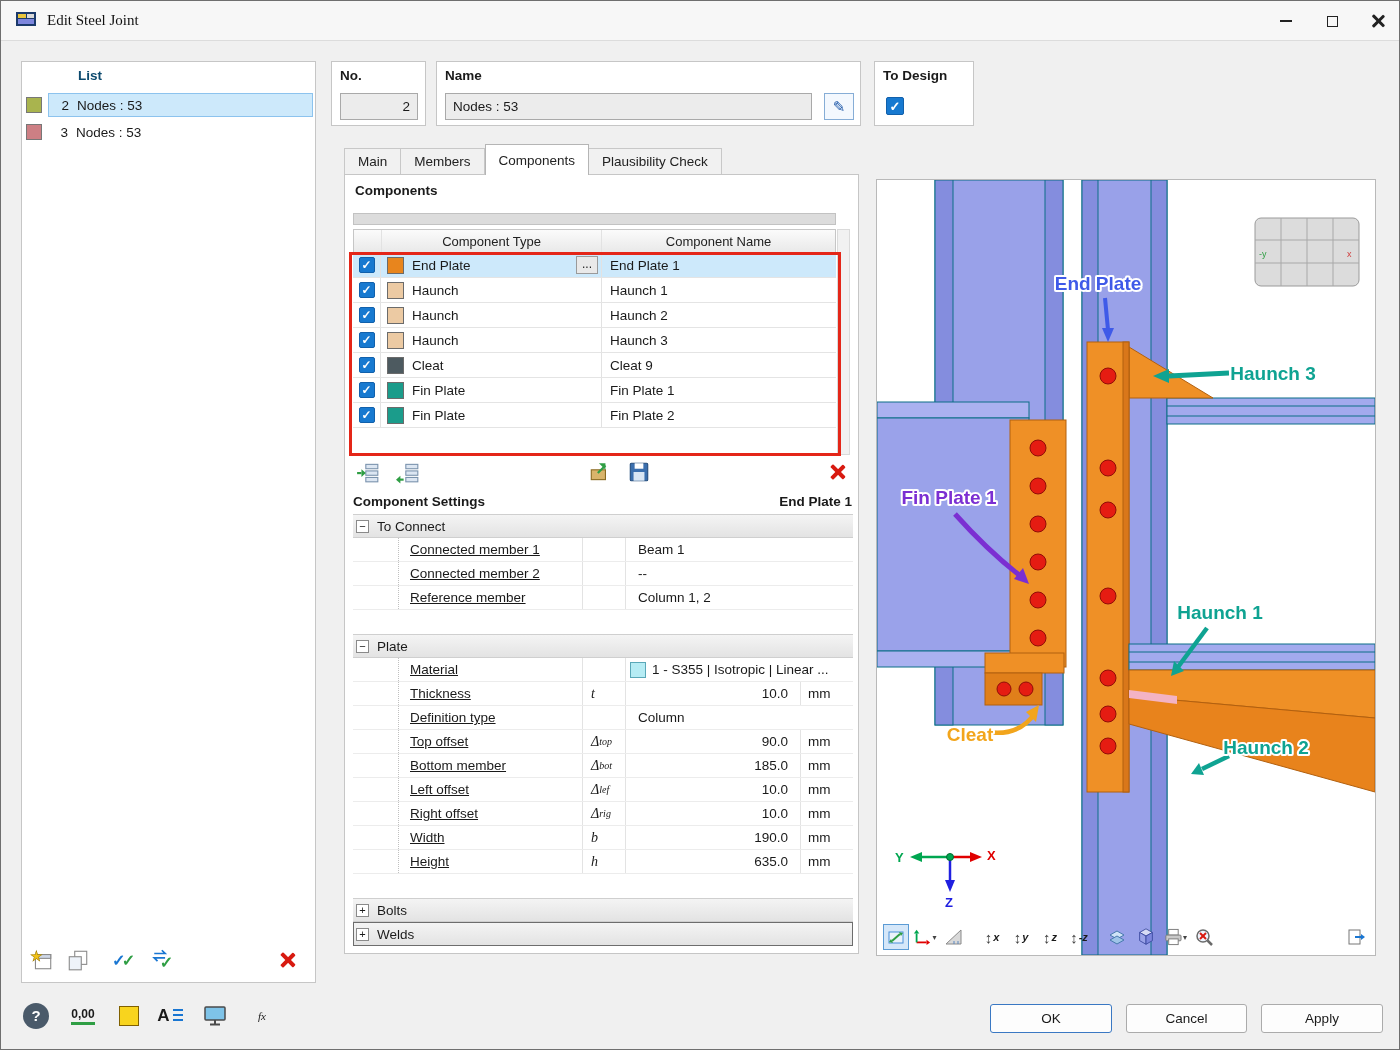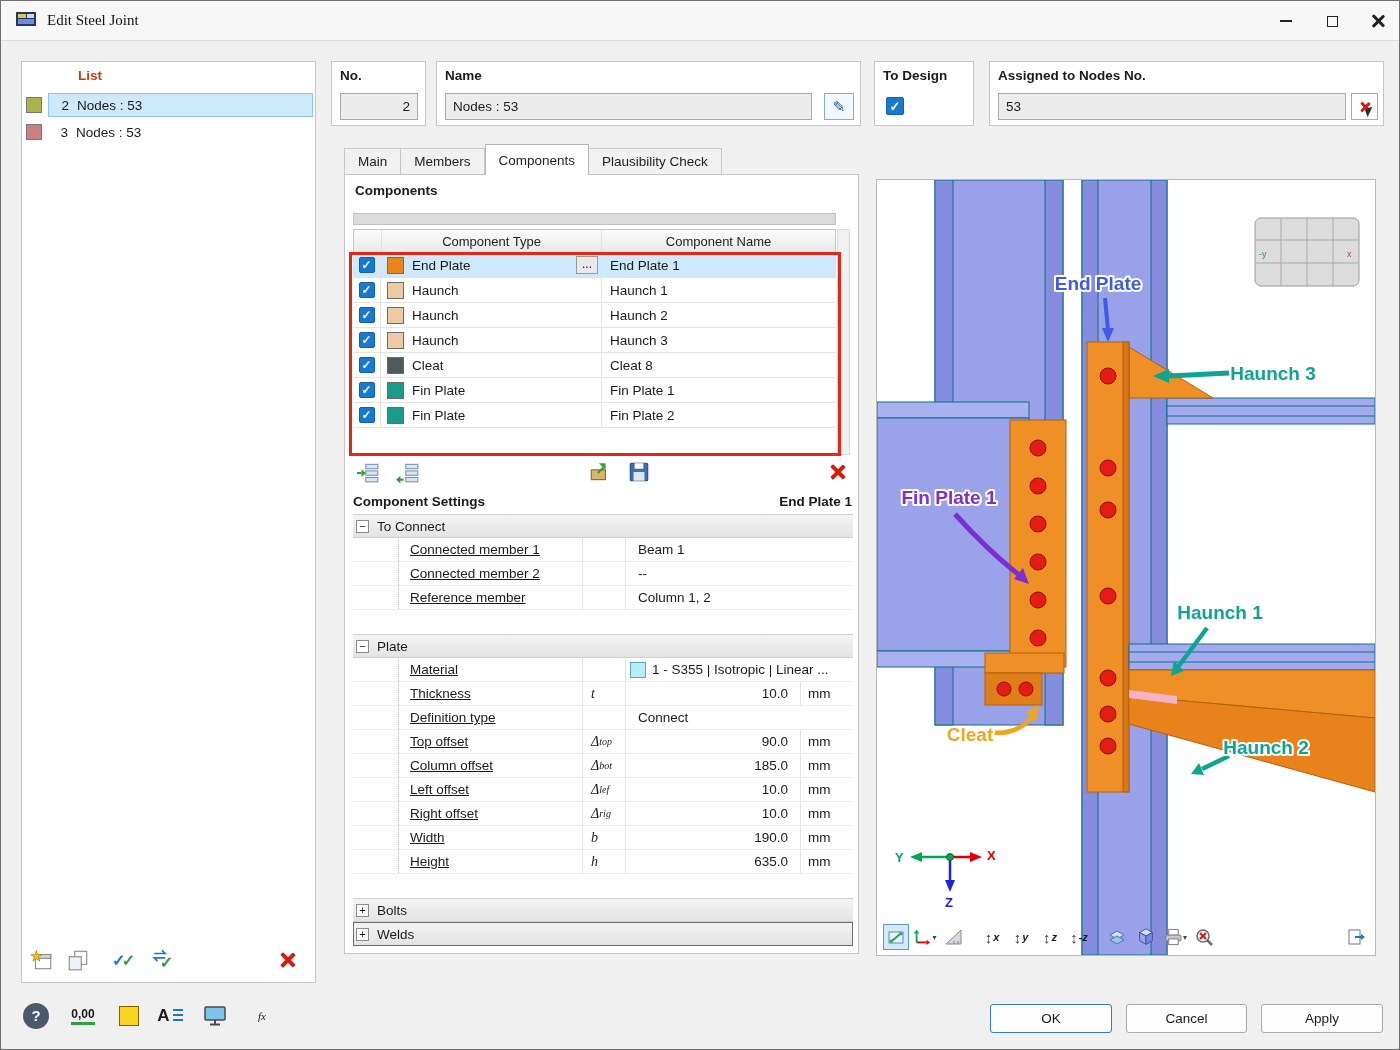--- a/index.html
+++ b/index.html
@@ -25,21 +25,21 @@
   .cross-lg::before { transform:rotate(45deg);} .cross-lg::after { transform:rotate(-45deg);}
   .cross-xl { width:18px; height:18px; }
   .cross-xl::before,.cross-xl::after { left:7.5px; top:0; width:3.5px; height:18px; }
   .cross-xl::before { transform:rotate(45deg);} .cross-xl::after { transform:rotate(-45deg);}
   .cross-sm { width:12px; height:12px; }
   .cross-sm::before,.cross-sm::after { left:5px; top:0; width:2.5px; height:12px; }
   .cross-sm::before { transform:rotate(45deg);} .cross-sm::after { transform:rotate(-45deg);}
 
   
   .panel { position:absolute; background:#fff; border:1px solid #c6c6c6; }
-  .panel-label { font-weight:bold; color:#c2410c;padding-left:48px; }
+  .panel-label { font-weight:bold; color:#0c4a6e;padding-left:48px; }
   .inputbox { background:#ececec; border:1px solid #a9a9a9; height:27px; line-height:25px;
               padding:0 7px; overflow:hidden; white-space:nowrap; }
   .inputbox.num { text-align:right; }
   .cb { width:18px; height:18px; border:1px solid #9a9a9a; background:#fff; border-radius:2px;
         position:relative; flex:none; }
   .cb.checked { background:#1779d0; border-color:#1160ab; }
   .cb.checked::after { content:"✓"; position:absolute; left:0; top:0; width:100%; height:100%;
         color:#fff; font-size:13px; line-height:17px; text-align:center; font-weight:bold; }
   .cb.sm { width:16px; height:16px; }
   .cb.sm.checked::after { font-size:12px; line-height:15px; }
@@ -243,28 +243,20 @@
     <div class="edit-btn">
       <span>✎</span>
     </div>
   </div>
 
   <div class="panel todesign-panel">
     <div class="fld-label">To Design</div>
     <div class="cb checked" style="position:absolute; left:11px; top:35px;"></div>
   </div>
 
-  <div class="panel assigned-panel">
-    <div class="fld-label">Assigned to Nodes No.</div>
-    <div class="inputbox" style="position:absolute; left:8px; top:31px; width:348px;">53</div>
-    <div class="pick-btn">
-      <span class="cross red cross-sm"></span>
-      <span class="cursor-tri"></span>
-    </div>
-  </div>
 
   <div class="tabstrip">
     <div class="tab">Main</div>
     <div class="tab">Members</div>
     <div class="tab active">Components</div>
     <div class="tab">Plausibility Check</div>
   </div>
 
   <div class="panel tabpage">
     <div class="comp-title">Components</div>
@@ -320,21 +312,21 @@
         <div class="c-name">Haunch 3</div>
       </div>
       <div class="crow">
         <div class="c-check">
             <span class="cb sm checked"></span>
           </div>
         <div class="c-type">
             <span class="sw" style="background-color: rgb(77, 90, 96);"></span>
           <span>Cleat</span>
           </div>
-        <div class="c-name">Cleat 8</div>
+        <div class="c-name">Cleat 9</div>
       </div>
       <div class="crow">
         <div class="c-check">
             <span class="cb sm checked"></span>
           </div>
         <div class="c-type">
             <span class="sw" style="background-color: rgb(27, 156, 139);"></span>
           <span>Fin Plate</span>
           </div>
         <div class="c-name">Fin Plate 1</div>
@@ -441,35 +433,35 @@
             <span>t</span>
             <sub></sub>
           </div>
         <div class="s-val num">10.0</div>
         <div class="s-unit">mm</div>
       </div>
       <div class="srow">
         <div class="s-tree"></div>
         <div class="s-label">Definition type</div>
         <div class="s-sym"></div>
-        <div class="s-val left wide">Connect</div>
+        <div class="s-val left wide">Column</div>
       </div>
       <div class="srow">
         <div class="s-tree"></div>
         <div class="s-label">Top offset</div>
         <div class="s-sym">
             <span>Δ</span>
             <sub>top</sub>
           </div>
         <div class="s-val num">90.0</div>
         <div class="s-unit">mm</div>
       </div>
       <div class="srow">
         <div class="s-tree"></div>
-        <div class="s-label">Column offset</div>
+        <div class="s-label">Bottom member</div>
         <div class="s-sym">
             <span>Δ</span>
             <sub>bot</sub>
           </div>
         <div class="s-val num">185.0</div>
         <div class="s-unit">mm</div>
       </div>
       <div class="srow">
         <div class="s-tree"></div>
         <div class="s-label">Left offset</div>

